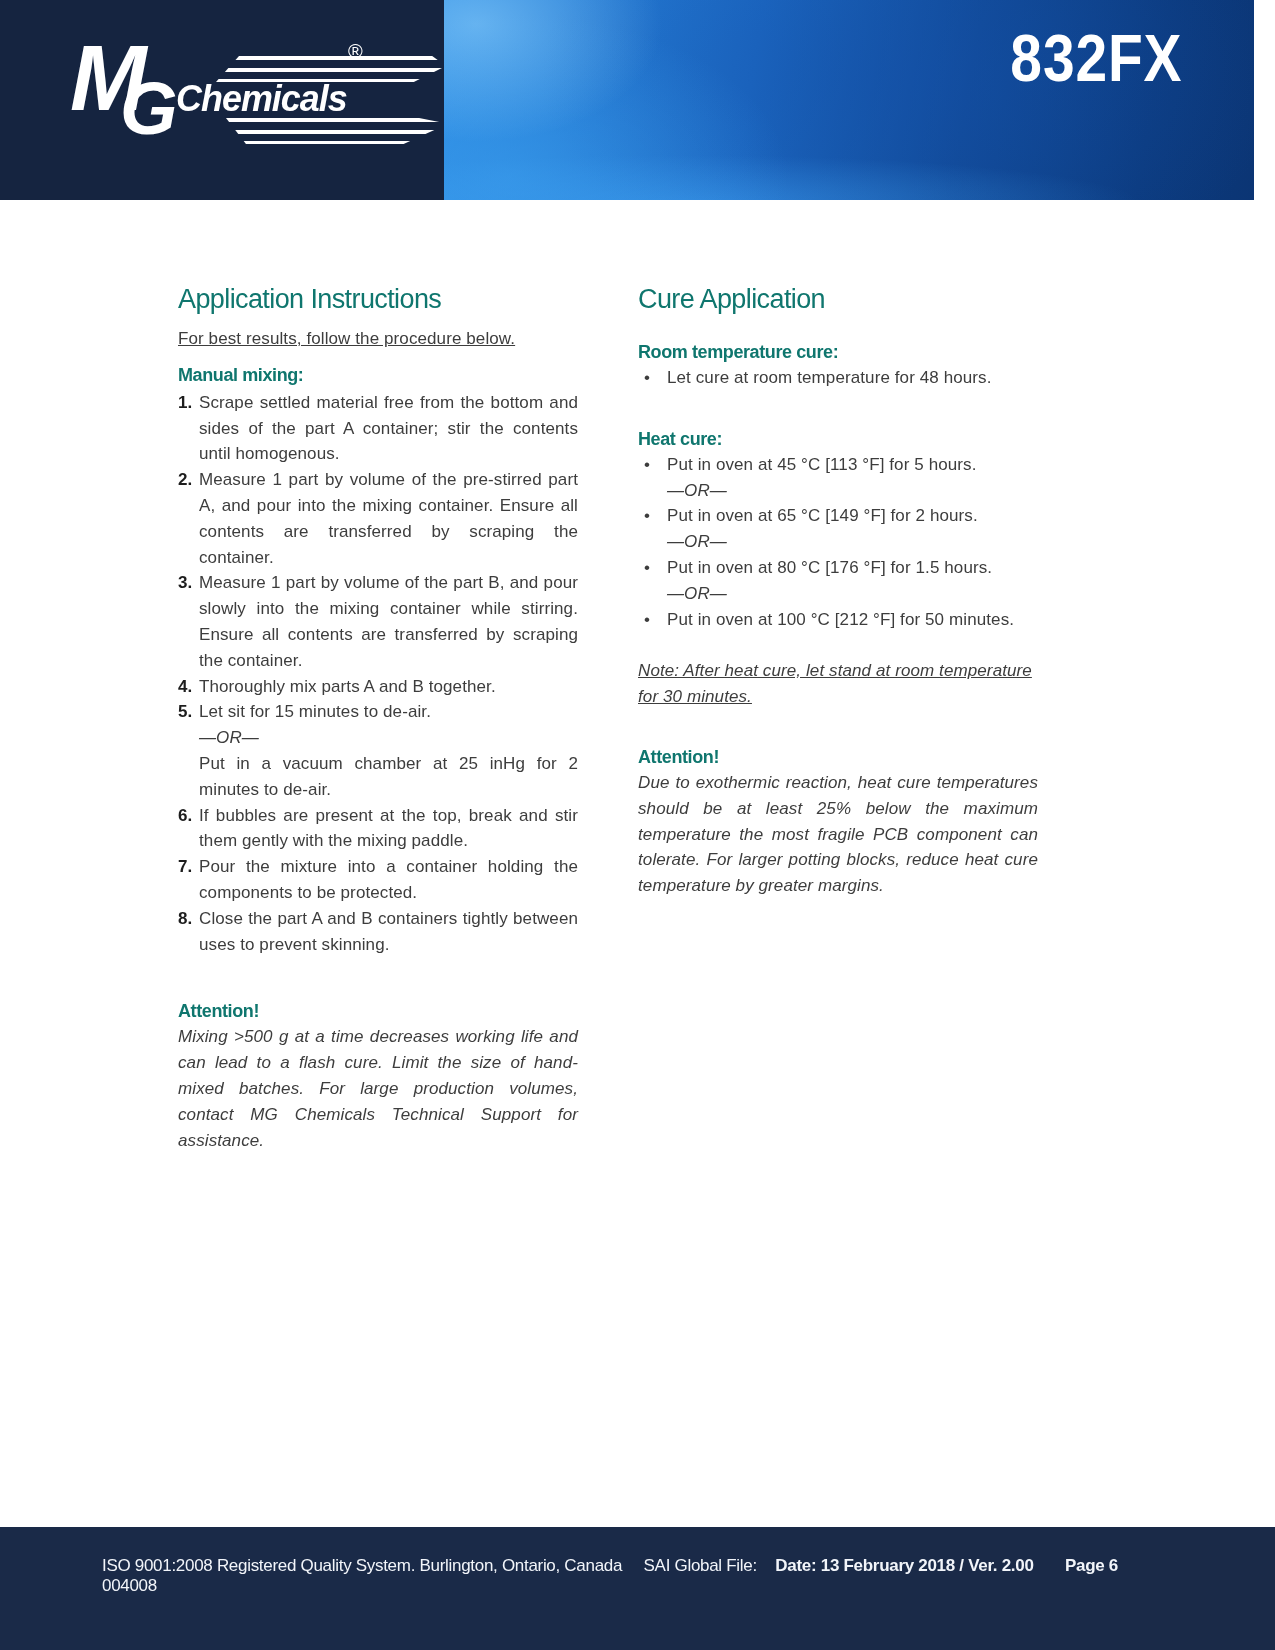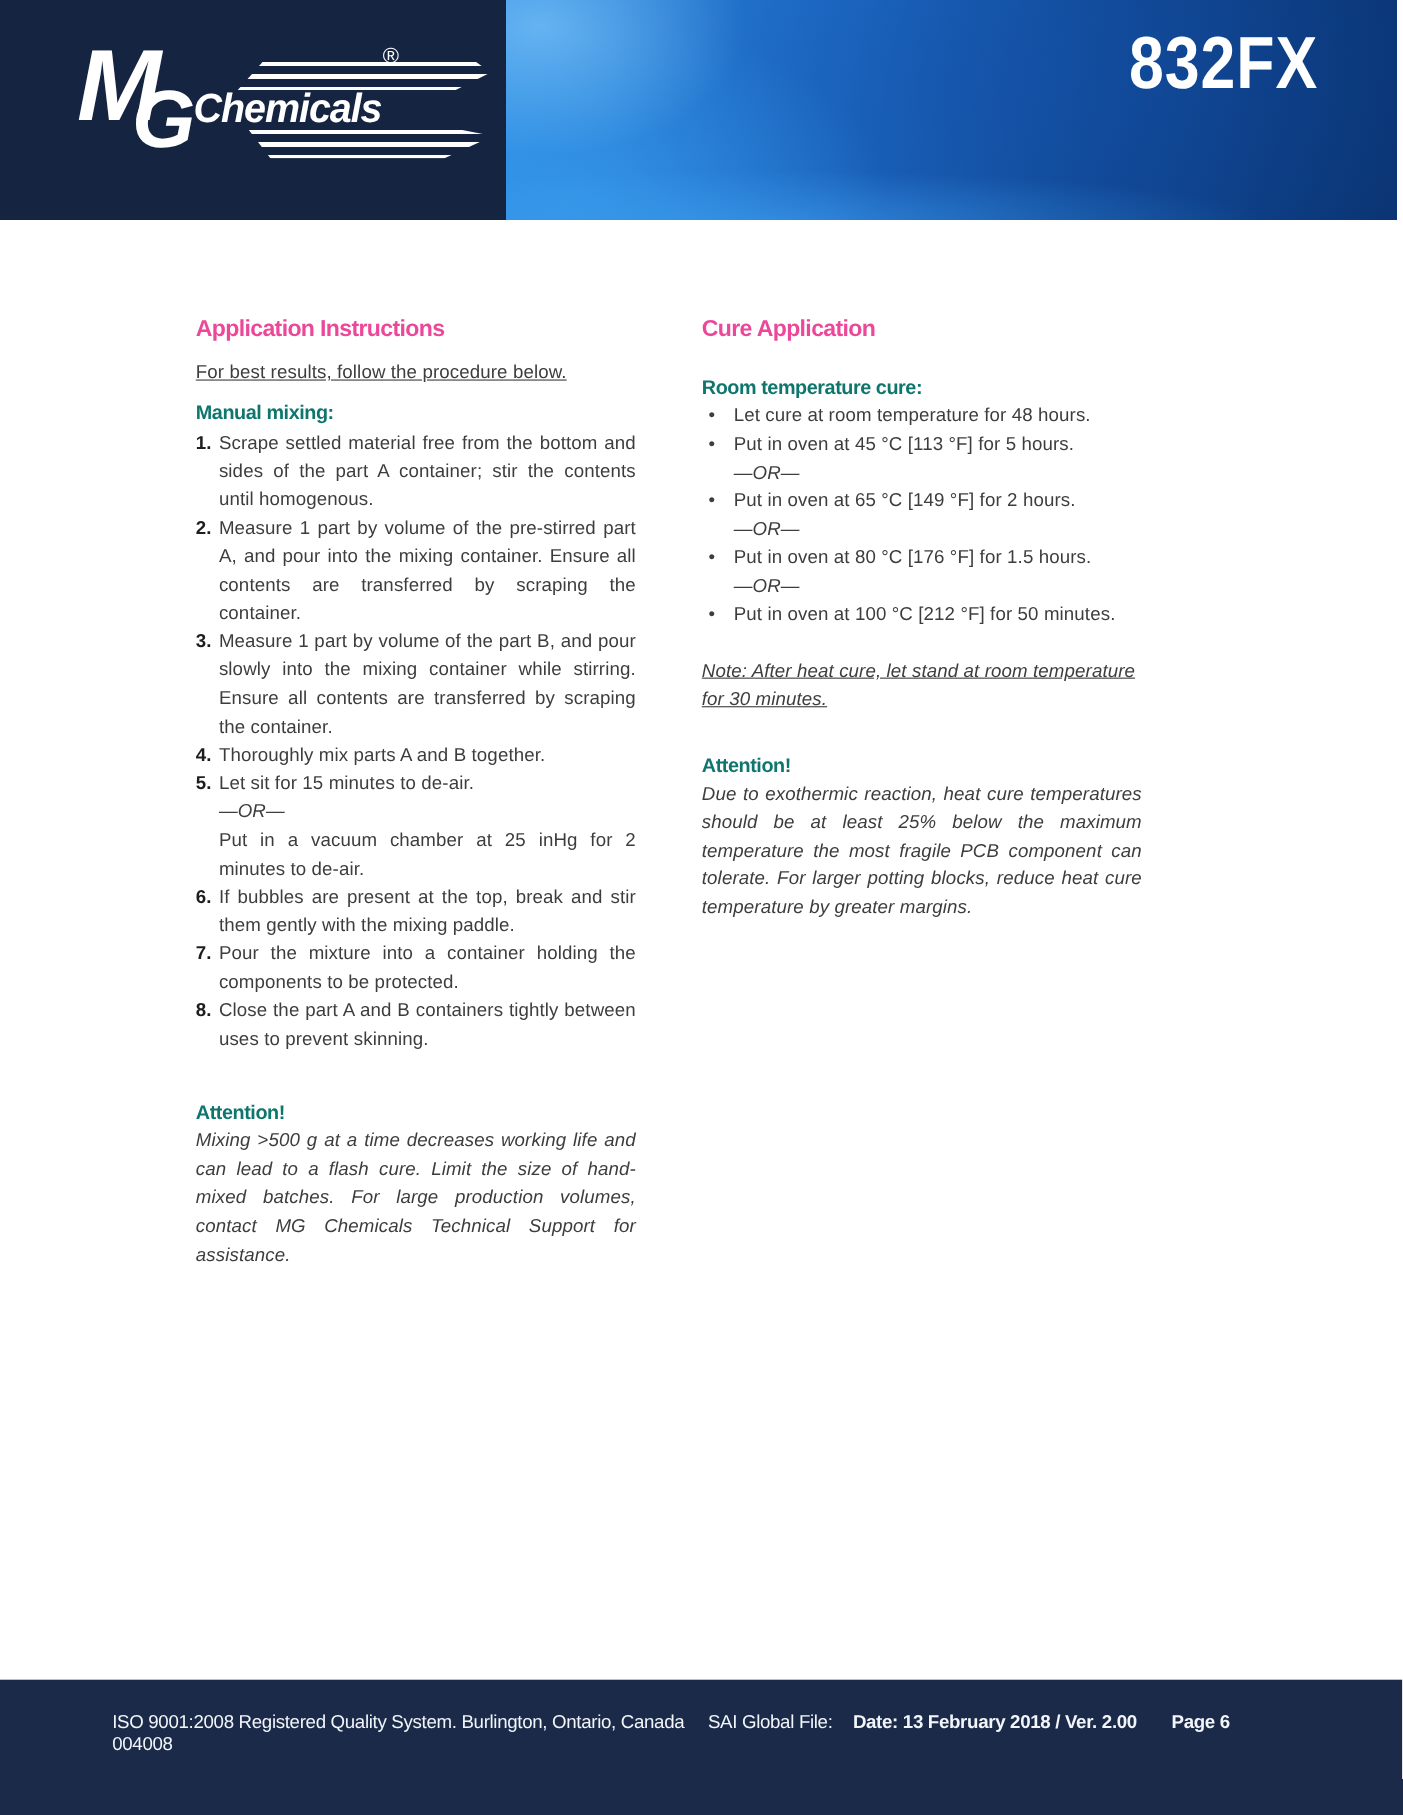--- a/index.html
+++ b/index.html
@@ -9,21 +9,21 @@
     font-family:"Liberation Sans", sans-serif; overflow:hidden;
   }
 
   
   .header { position:absolute; top:0; left:0; width:1275px; height:200px; }
   .header-left {
     position:absolute; left:0; top:0; width:465px; height:200px;
     background:#152440;
   }
   .header-right {
-    position:absolute; left:460px; top:0; width:810px; height:200px;
+    position:absolute; left:444px; top:0; width:810px; height:200px;
     background:
       radial-gradient(ellipse 300px 190px at 4% 12%, rgba(150,215,255,0.55), transparent 62%),
       radial-gradient(ellipse 430px 250px at 8% 88%, rgba(62,162,240,0.55), transparent 65%),
       radial-gradient(ellipse 650px 70px at 30% 102%, rgba(70,170,250,0.45), transparent 70%),
       radial-gradient(ellipse 520px 300px at 58% 38%, rgba(20,80,170,0.45), transparent 72%),
       linear-gradient(100deg, #2b8ae2 0%, #1c68c2 38%, #114a97 64%, #0c3b7f 86%, #0b3574 100%);
   }
   .product-code {
     position:absolute; top:24px; right:72px; color:#ffffff;
     font-size:67px; font-weight:bold; line-height:1; letter-spacing:1px;
@@ -55,21 +55,21 @@
     clip-path:polygon(0 0, 87% 0, 100% 22%, 80% 100%, 9% 100%); }
 
   
   .content { position:absolute; top:285px; left:0; width:1275px; }
   .col { position:absolute; top:0; width:400px; color:#3d3d3d; font-size:17px;
          line-height:25.8px; letter-spacing:0.1px; }
   .col-left  { left:178px; }
   .col-right { left:638px; }
 
   .section-title {
-    font-size:21px; font-weight:bold; color:#ec4899; letter-spacing:-0.6px;
+    font-size:27px; font-weight:normal; color:#0f766e; letter-spacing:-0.6px;
     line-height:28px; margin:0 0 13px 0;
   }
   .sub-heading {
     font-size:18px; font-weight:bold; color:#0f766e; letter-spacing:-0.4px;
     line-height:22px;
   }
   .intro { margin:0 0 12px 0;text-decoration:underline; }
   .mm-heading { margin:0 0 4px 0; }
 
   .step { display:flex; }
@@ -177,20 +177,21 @@
 
     <section class="col col-right">
       <h1 class="section-title">Cure Application</h1>
 
       <h2 class="sub-heading rc-sub1">Room temperature cure:</h2>
       <div class="bullet-row">
         <span class="bullet-dot">•</span>
         <div class="bullet-text">Let cure at room temperature for 48 hours.</div>
       </div>
 
+      <h2 class="sub-heading rc-sub2">Heat cure:</h2>
       <div class="bullet-row">
         <span class="bullet-dot">•</span>
         <div class="bullet-text">Put in oven at 45 °C [113 °F] for 5 hours.</div>
       </div>
       <div class="or-row">—OR—</div>
       <div class="bullet-row">
         <span class="bullet-dot">•</span>
         <div class="bullet-text">Put in oven at 65 °C [149 °F] for 2 hours.</div>
       </div>
       <div class="or-row">—OR—</div>

